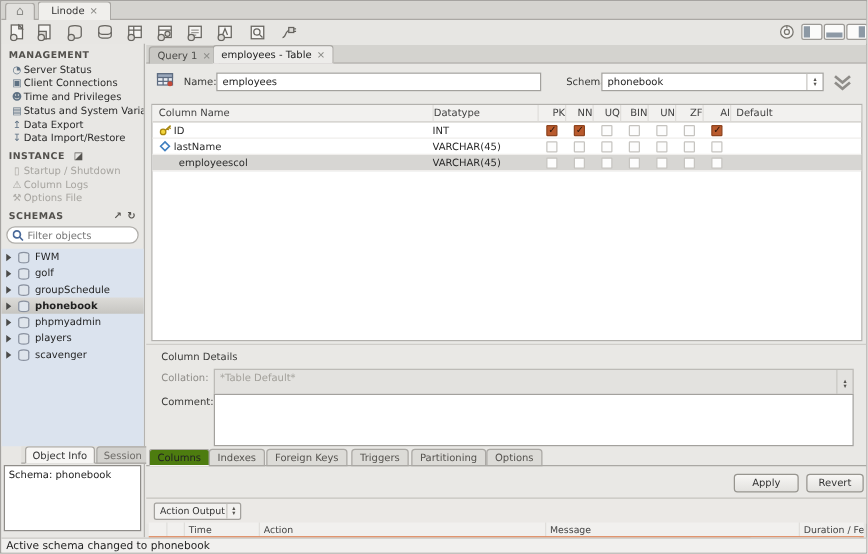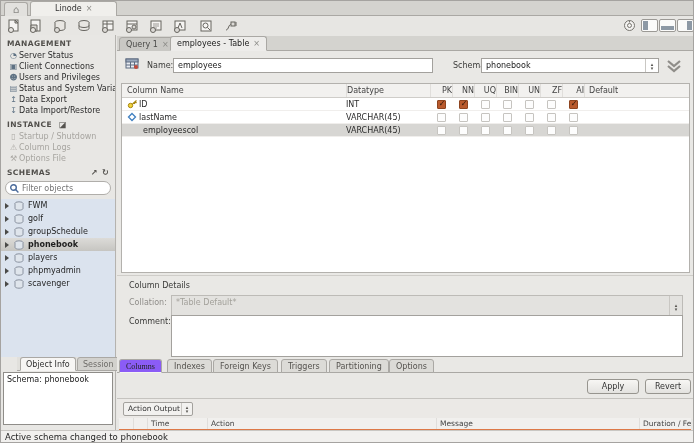--- a/index.html
+++ b/index.html
@@ -3,21 +3,21 @@
 <meta charset="utf-8">
 <style>
   * { margin:0; padding:0; box-sizing:border-box; }
   html,body { width:694px; height:443px; }
   body { font-family:"DejaVu Sans", sans-serif; font-size:8px; color:#2b2b2b; background:#e7e6e3; overflow:hidden; }
   #win { position:relative; width:694px; height:443px; background:#e7e6e3; border:1px solid #a5a3a0; overflow:hidden; }
 
   
   .win-tabbar { position:absolute; left:0; top:0; width:694px; height:15px; background:#d4d3cf; border-bottom:1px solid #aaa8a4; }
   .home-tab { position:absolute; left:3px; top:1px; width:24px; height:14px; background:#e2e1de; border:1px solid #aaa8a4; border-bottom:none; border-radius:3px 3px 0 0; text-align:center; color:#8a8a86; font-size:10px; line-height:13px; }
-  .main-tab { position:absolute; left:29px; top:0; height:15px; padding:0 24px; background:#f0efec; border:1px solid #aaa8a4; border-bottom:none; border-radius:3px 3px 0 0; line-height:14px; color:#333; }
+  .main-tab { position:absolute; left:29px; top:0; height:15px; padding:0 10px; background:#f0efec; border:1px solid #aaa8a4; border-bottom:none; border-radius:3px 3px 0 0; line-height:14px; color:#333; }
   .main-tab .x { color:#8a8a86; margin-left:4px; }
 
   
   .toolbar { position:absolute; left:0; top:15px; width:694px; height:19px; background:#e7e6e3; }
   .tbi { position:absolute; top:2px; width:17px; height:15px; display:inline-flex; align-items:center; justify-content:center; }
   .panel-btn { position:absolute; top:3px; width:17px; height:13px; background:#fbfbfa; border:1px solid #9b9995; border-radius:2px; }
   .panel-btn .fill { position:absolute; background:#8d99a5; }
 
   
   .sidebar { position:absolute; left:0; top:34px; width:115px; height:395px; background:#e8e7e4; border-right:1px solid #b5b3af; overflow:hidden; }
@@ -74,21 +74,21 @@
   .grow.sel { background:#d7d6d3; }
   .cbx { width:9px; height:9px; background:#fdfdfd; border:1px solid #c6c4c0; border-radius:1px; position:relative; }
   .cbx.checked { background:#b95a2d; border-color:#8e441f; }
   .cbx.checked::after { content:"✓"; position:absolute; left:0; top:-2px; width:9px; text-align:center; font-size:8px; color:#2d160a; }
   .row-ic { width:12px; flex:0 0 12px; display:flex; align-items:center; }
 
   
   .details-sep { position:absolute; left:0px; top:224px; width:578px; border-top:1px solid #cfcdc9; }
   .subtabs { position:absolute; left:0; top:308px; width:578px; height:14px; border-bottom:1px solid #aaa8a4; }
   .subtab { position:absolute; top:0; height:14px; padding:0 6px; line-height:13px; border:1px solid #aaa8a4; border-radius:3px 3px 0 0; background:#dcdbd7; color:#55534f; }
-  .subtab.act { background:#8b5cf6; color:#222; border-bottom:1px solid #f4f3f1;font-family:Liberation Serif, serif; }
+  .subtab.act { background:#4d7c0f; color:#222; border-bottom:1px solid #f4f3f1; }
 
   .btn { position:absolute; height:15px; background:linear-gradient(#f7f6f4,#e3e2df); border:1px solid #97958f; border-radius:3px; text-align:center; line-height:13px; color:#333; }
 
   
   .ao { position:absolute; left:116px; top:397px; width:578px; height:21px; background:#ebe9e6; border-top:1px solid #c5c3bf; }
   .ao-combo { position:absolute; left:6px; top:3px; width:70px; height:14px; background:#f2f1ef; border:1px solid #a3a19d; border-radius:2px; line-height:12px; padding-left:4px; font-size:7.5px; color:#333; }
   .ao-hdr { position:absolute; left:2px; top:19px; width:572px; height:11px; background:#f1f0ee; display:flex; color:#444; font-size:7.5px; }
   .ao-hdr > div { border-left:1px solid #e0dedb; line-height:11px; padding-left:3px; overflow:hidden; white-space:nowrap; }
   .ao-hdr > div:first-child { border-left:none; }
   .ao-orange { position:absolute; left:2px; top:30px; width:572px; height:2px; background:#dd7948; }
@@ -202,21 +202,21 @@
     <div class="side-item">
         <span class="ic">◔</span>
         <span>Server Status</span>
       </div>
     <div class="side-item">
         <span class="ic">▣</span>
         <span>Client Connections</span>
       </div>
     <div class="side-item">
         <span class="ic">☻</span>
-        <span>Users and Privileges</span>
+        <span>Time and Privileges</span>
       </div>
     <div class="side-item">
         <span class="ic">▤</span>
         <span>Status and System Variables</span>
       </div>
     <div class="side-item">
         <span class="ic">↥</span>
         <span>Data Export</span>
       </div>
     <div class="side-item">
@@ -295,31 +295,31 @@
         <span class="nm">phonebook</span>
       </div>
     <div class="schema-row">
         <span class="tri"></span>
         <span class="db">
           <svg width="10" height="10">
             <ellipse cx="5" cy="2.5" rx="4" ry="1.7" fill="#dfe5ec" stroke="#8a92a0"></ellipse>
             <path d="M1 2.5v5c0 .9 1.8 1.7 4 1.7s4-.8 4-1.7v-5" fill="#dfe5ec" stroke="#8a92a0"></path>
           </svg>
         </span>
+        <span class="nm">phpmyadmin</span>
+      </div>
+    <div class="schema-row">
+        <span class="tri"></span>
+        <span class="db">
+          <svg width="10" height="10">
+            <ellipse cx="5" cy="2.5" rx="4" ry="1.7" fill="#dfe5ec" stroke="#8a92a0"></ellipse>
+            <path d="M1 2.5v5c0 .9 1.8 1.7 4 1.7s4-.8 4-1.7v-5" fill="#dfe5ec" stroke="#8a92a0"></path>
+          </svg>
+        </span>
         <span class="nm">players</span>
-      </div>
-    <div class="schema-row">
-        <span class="tri"></span>
-        <span class="db">
-          <svg width="10" height="10">
-            <ellipse cx="5" cy="2.5" rx="4" ry="1.7" fill="#dfe5ec" stroke="#8a92a0"></ellipse>
-            <path d="M1 2.5v5c0 .9 1.8 1.7 4 1.7s4-.8 4-1.7v-5" fill="#dfe5ec" stroke="#8a92a0"></path>
-          </svg>
-        </span>
-        <span class="nm">phpmyadmin</span>
       </div>
     <div class="schema-row">
         <span class="tri"></span>
         <span class="db">
           <svg width="10" height="10">
             <ellipse cx="5" cy="2.5" rx="4" ry="1.7" fill="#dfe5ec" stroke="#8a92a0"></ellipse>
             <path d="M1 2.5v5c0 .9 1.8 1.7 4 1.7s4-.8 4-1.7v-5" fill="#dfe5ec" stroke="#8a92a0"></path>
           </svg>
         </span>
         <span class="nm">scavenger</span>

